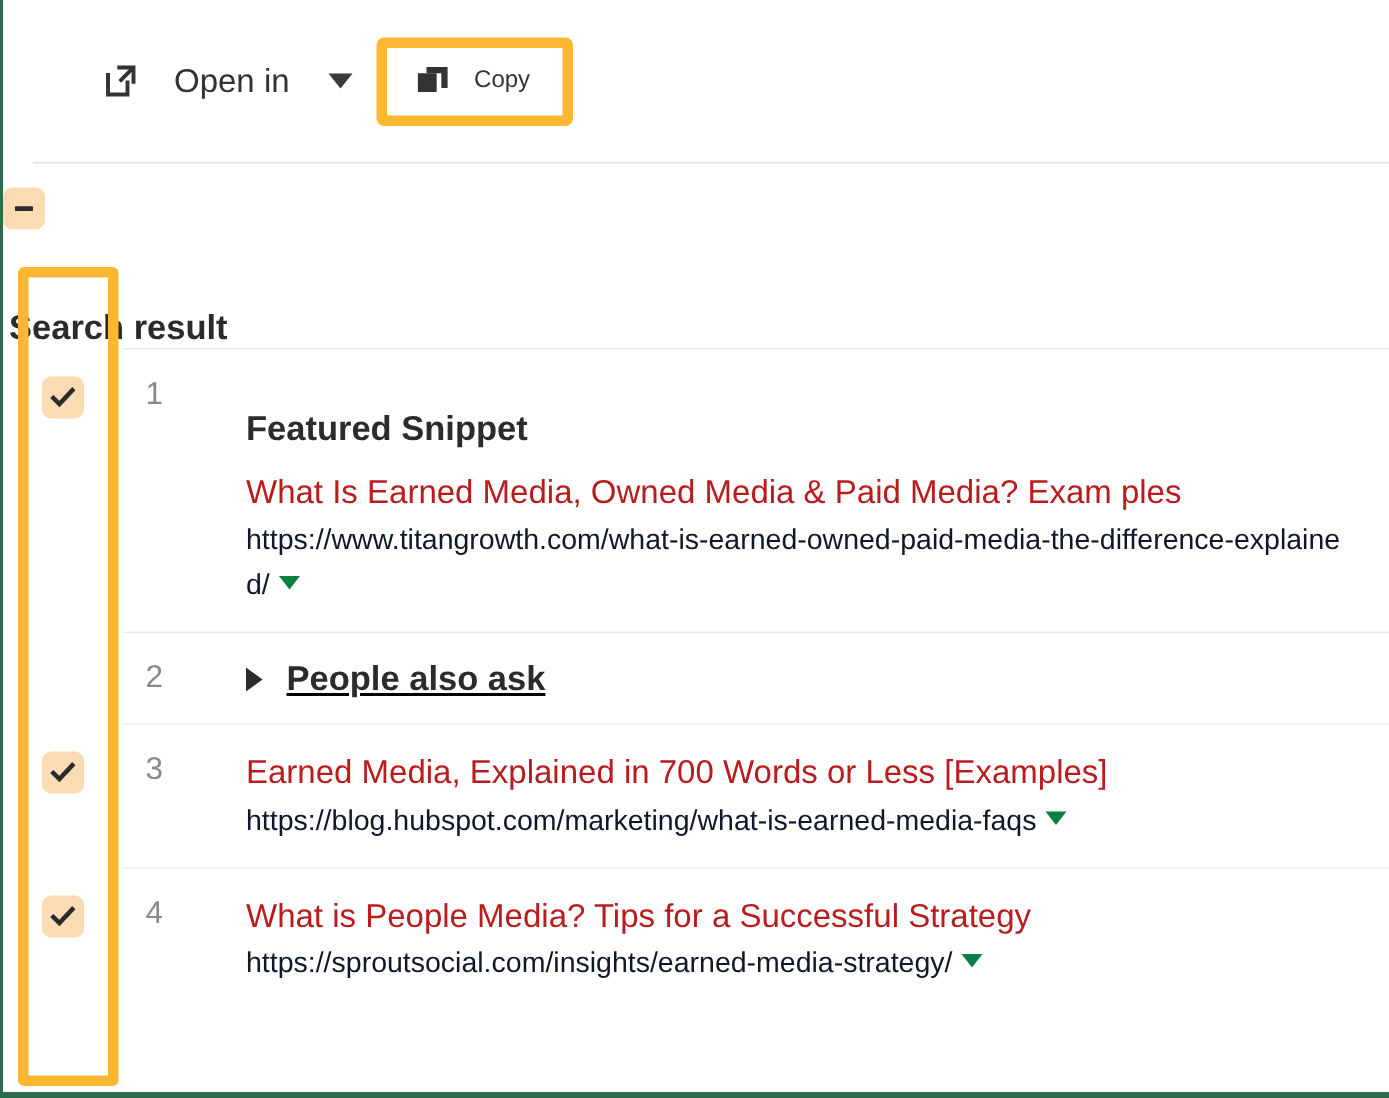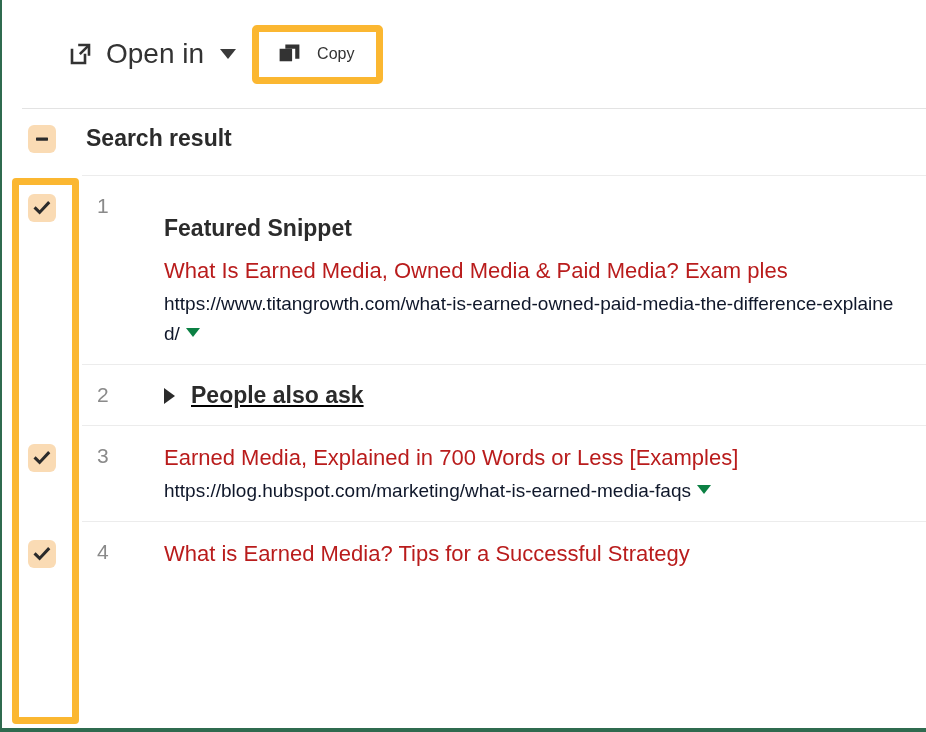--- a/index.html
+++ b/index.html
@@ -33,23 +33,23 @@
   .selected-count {
     font-size: 22px;
     font-weight: bold;
     color: #2b2b2b;
     letter-spacing: -0.2px;
     white-space: nowrap;
   }
   .tb-action {
     display: flex;
     align-items: center;
-    gap: 14px;
+    gap: 24px;
     color: #3a3a3a;
-    font-size: 28px;
+    font-size: 22px;
     white-space: nowrap;
     cursor: pointer;
   }
   .open-in { margin-left: 44px; }
   .tb-label { color: #333; }
   .caret-down {
     width: 0; height: 0;
     border-left: 8px solid transparent;
     border-right: 8px solid transparent;
     border-top: 10px solid #3a3a3a;
@@ -102,21 +102,21 @@
   }
   .cell-body {
     flex: 1 1 auto;
     padding-top: 14px;
     padding-right: 24px;
     padding-bottom: 14px;
     min-width: 0;
   }
 
   
-  .hdr-row { min-height: 66px; }
+  .hdr-row { min-height: 66px; flex-direction: column; }
   .hdr-row .cell-check { padding-top: 16px; }
   .hdr-title {
     font-size: 23px;
     font-weight: bold;
     color: #2b2b2b;
     padding-top: 16px;
     padding-left: 4px;
   }
 
   
@@ -303,19 +303,22 @@
   <div class="row">
     <div class="cell-check">
       <span class="cbox">
         <svg width="18" height="18" viewBox="0 0 18 18" aria-hidden="true">
           <path d="M2.6 9.4 L6.6 13.4 L15.2 4.2" fill="none" stroke="#2b2b2b" stroke-width="3" stroke-linecap="square" stroke-linejoin="miter"></path>
         </svg>
       </span>
     </div>
     <div class="cell-num">4</div>
     <div class="cell-body">
-      <div class="res-title">What is Earned Media? Tips for a Successful Strategy</div>
+      <div class="res-title">What is People Media? Tips for a Successful Strategy</div>
+      <div>
+        <span class="res-url">https://sproutsocial.com/insights/earned-media-strategy/</span><span class="url-caret"></span>
+      </div>
     </div>
   </div>
 
   <div class="hl" id="hl-checks"></div>
 
 </div>
 
 </body></html>

